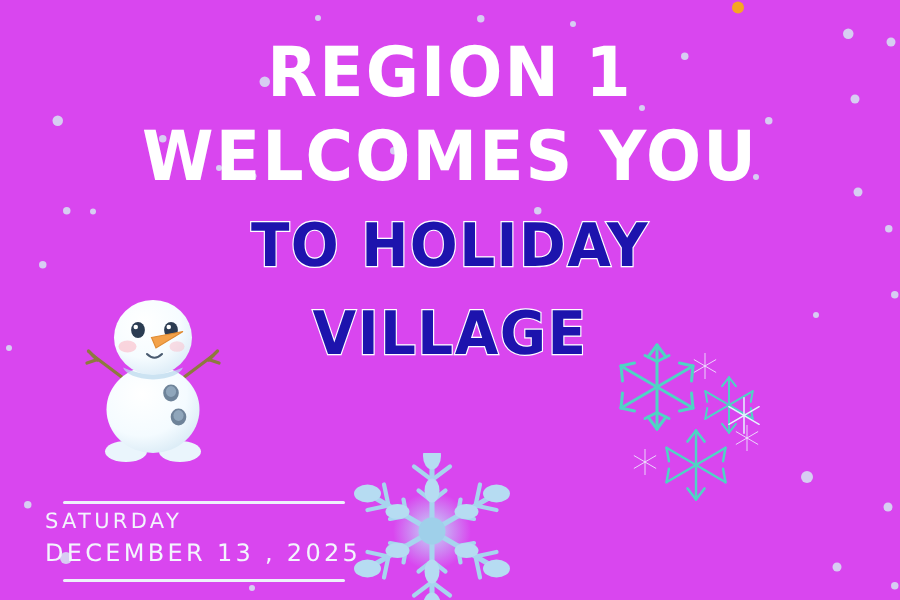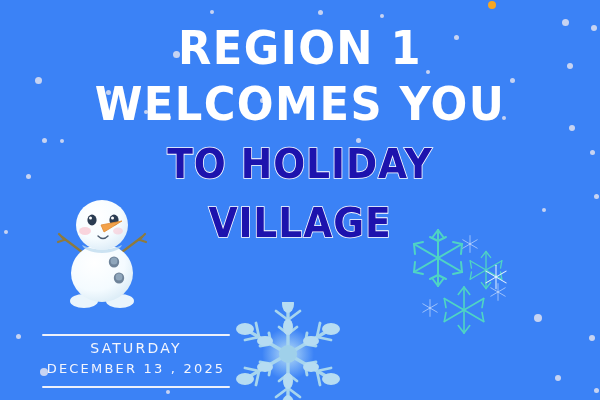--- a/index.html
+++ b/index.html
@@ -6,21 +6,21 @@
 
   html, body {
     width:600px; height:400px;
     overflow:hidden;
     font-family:"Liberation Sans", sans-serif;
   }
 
   #flyer {
     position:relative;
     width:600px; height:400px;
-    background:#3b82f6;
+    background:#d946ef;
     overflow:hidden;
   }
 
   
   .snow-dot {
     position:absolute;
     border-radius:50%;
     background:#d6dcf2;
     opacity:.9;
   }
@@ -86,21 +86,21 @@
 
   
   #details {
     position:absolute;
     left:0; top:326px;
     width:600px; height:74px;
     z-index:6;
   }
   .detail-block { position:absolute; }
 
-  #date-block { left:30px; top:0px; width:212px; text-align:center; }
+  #date-block { left:30px; top:0px; width:212px; }
   #time-block { left:330px; top:0px; width:190px; text-align:left; }
 
   .rule {
     height:2px;
     background:#eef1fb;
     border-radius:1px;
   }
   #date-block .rule.top    { width:188px; margin:8px auto 0 auto; }
   #date-block .rule.bottom { width:188px; margin:6px auto 0 auto; }
   #time-block .rule.top    { width:190px; margin:6px 0 0 0; }
@@ -108,21 +108,21 @@
 
   .detail-text {
     color:#f3f5fd;
     font-family:"DejaVu Sans", sans-serif;
     font-weight:400;
     letter-spacing:2.2px;
     text-transform:uppercase;
     white-space:nowrap;
   }
   #day-label  { font-size:14px; line-height:20px; margin-top:2px; }
-  #date-label { font-size:13px; line-height:22px; }
+  #date-label { font-size:16px; line-height:22px; }
   #time-label { font-size:19px; line-height:26px; margin-top:4px; letter-spacing:2px; }
 </style>
 </head>
 <body>
 
 <div id="flyer">
 
   <div id="snow-layer">
       <span class="snow-dot accent" style="width: 8px; height: 8px; left: 488px; top: 1px;"></span>
       <span class="snow-dot" style="width: 7px; height: 7px; left: 561.5px; top: 18.5px;"></span>

